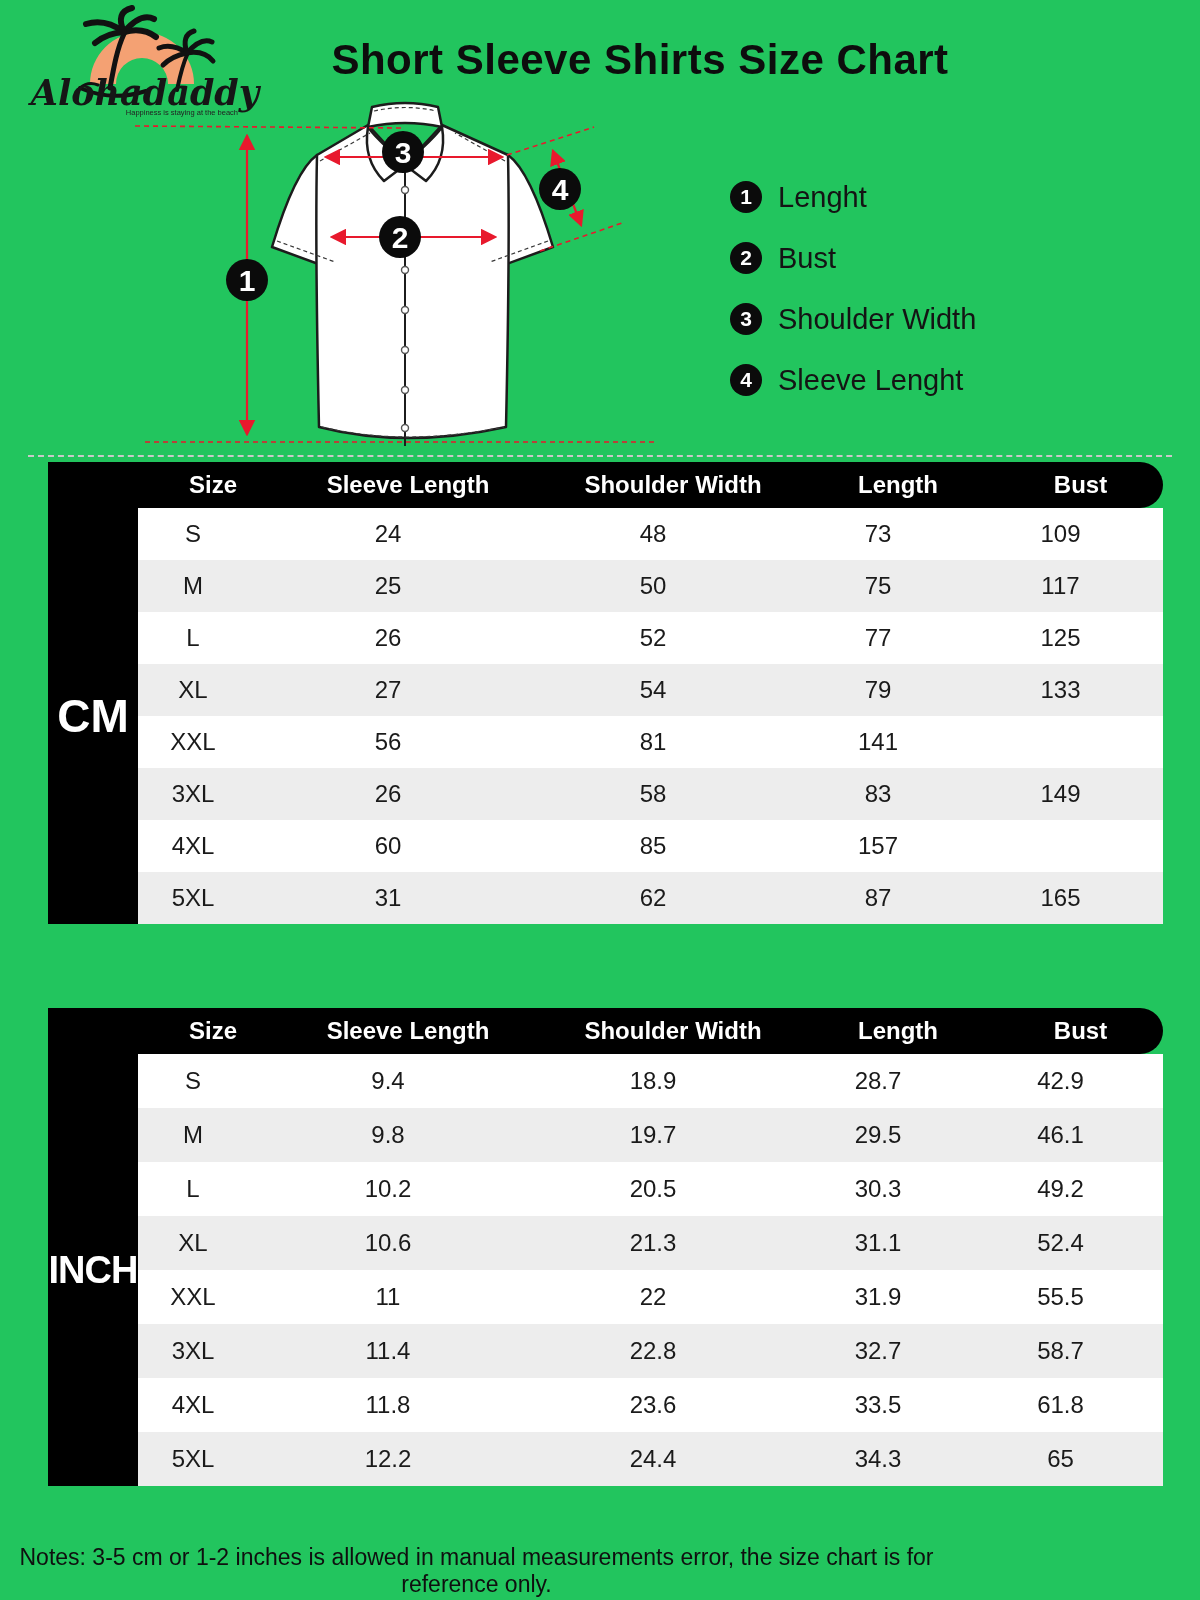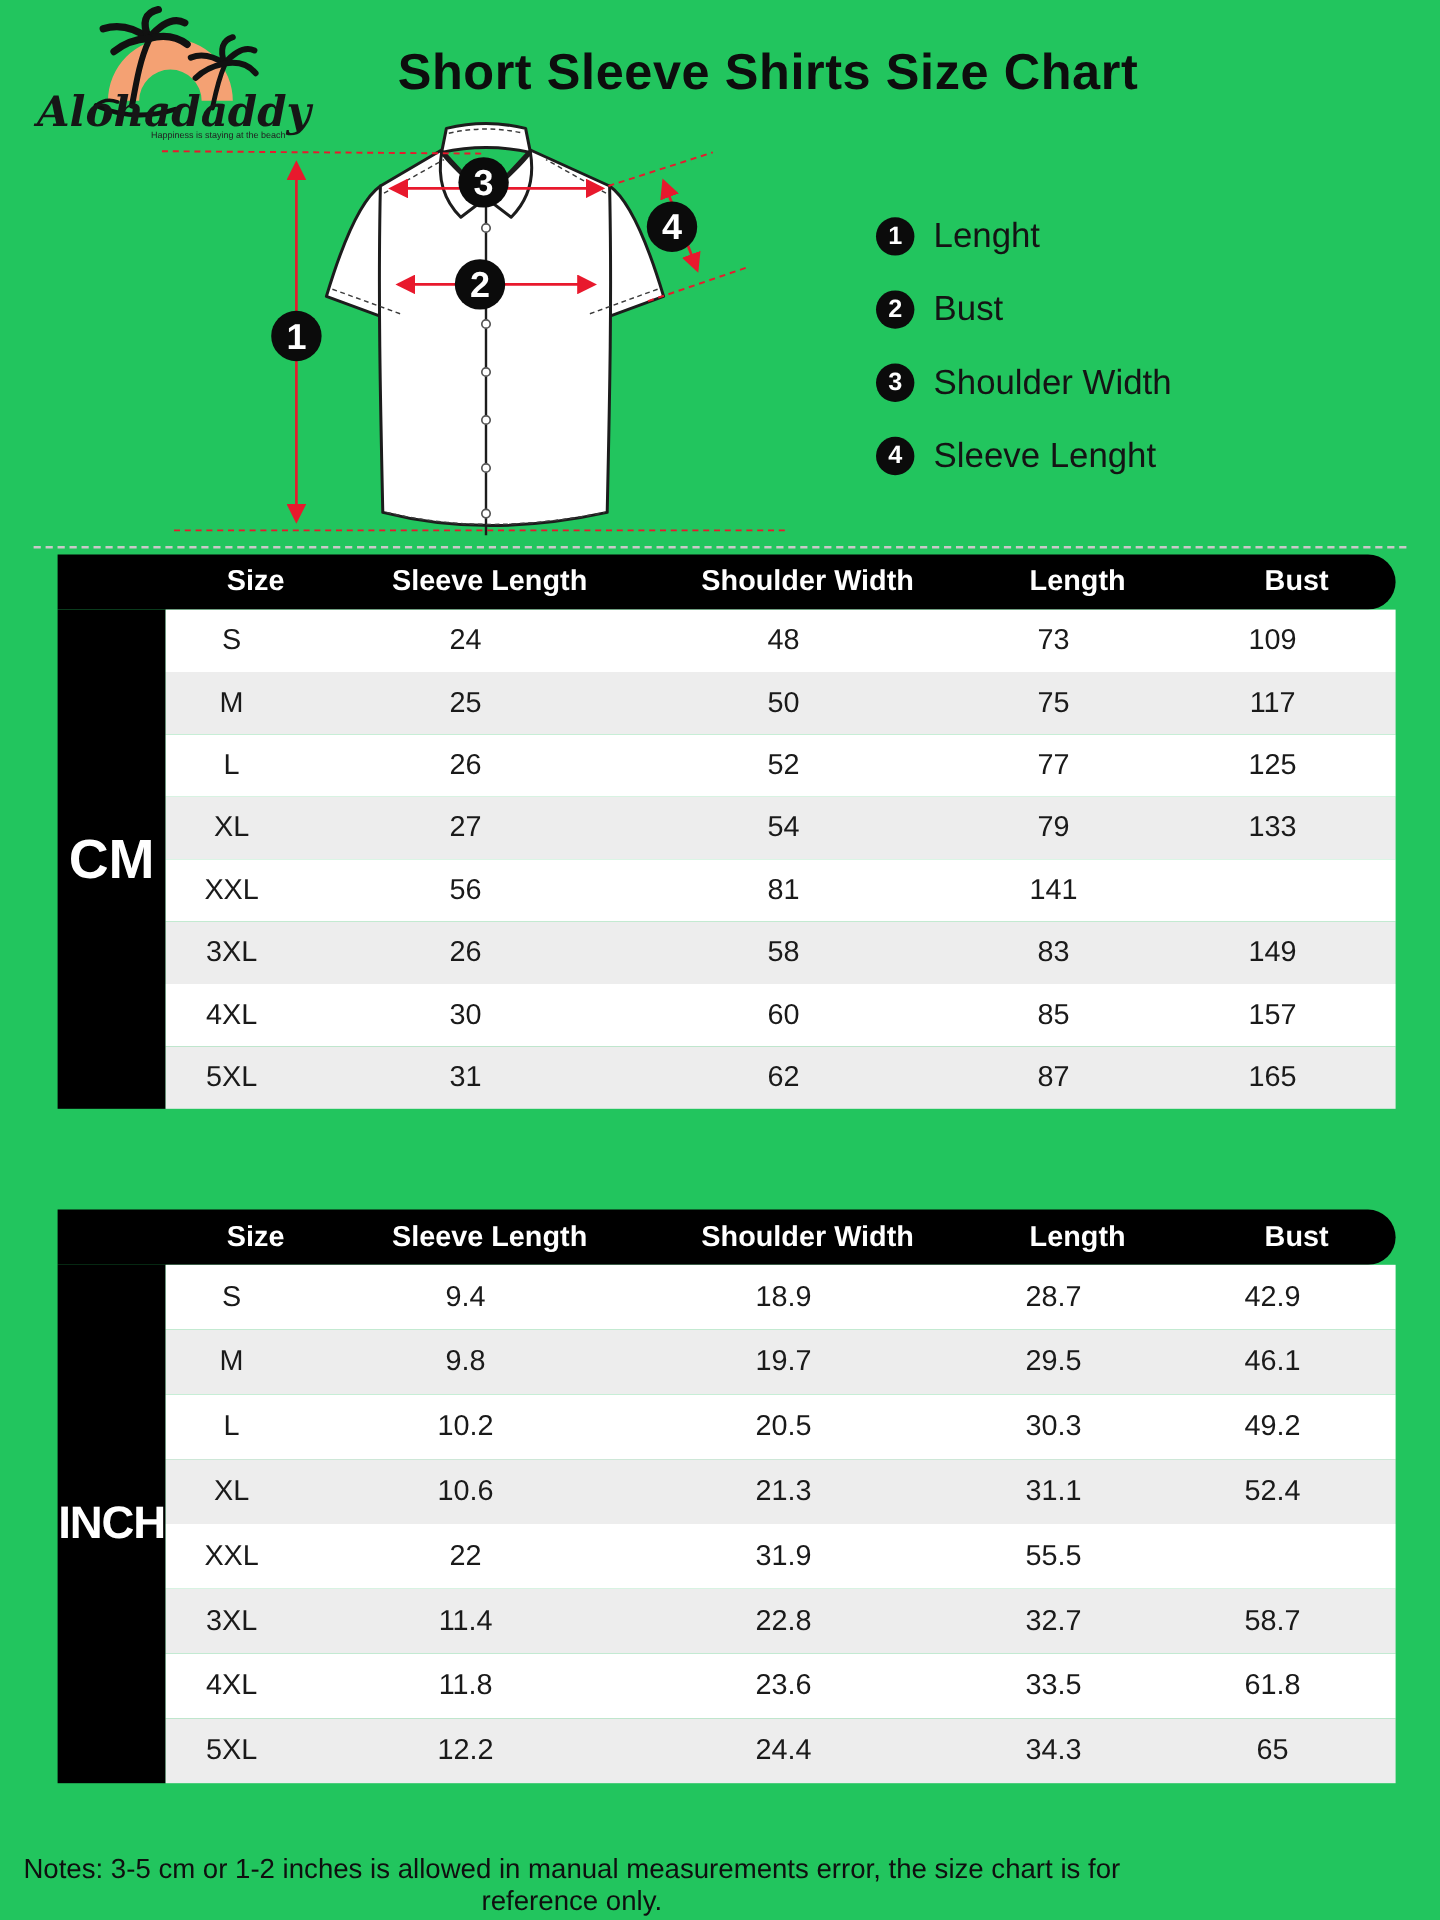--- a/index.html
+++ b/index.html
@@ -214,21 +214,20 @@
           </div>
           <div class="t-row">
             <div class="t-cell">3XL</div>
             <div class="t-cell">26</div>
             <div class="t-cell">58</div>
             <div class="t-cell">83</div>
             <div class="t-cell">149</div>
           </div>
           <div class="t-row">
             <div class="t-cell">4XL</div>
-            <div class="t-cell">30</div>
             <div class="t-cell">60</div>
             <div class="t-cell">85</div>
             <div class="t-cell">157</div>
           </div>
           <div class="t-row">
             <div class="t-cell">5XL</div>
             <div class="t-cell">31</div>
             <div class="t-cell">62</div>
             <div class="t-cell">87</div>
             <div class="t-cell">165</div>
@@ -272,20 +271,21 @@
           </div>
           <div class="t-row">
             <div class="t-cell">XL</div>
             <div class="t-cell">10.6</div>
             <div class="t-cell">21.3</div>
             <div class="t-cell">31.1</div>
             <div class="t-cell">52.4</div>
           </div>
           <div class="t-row">
             <div class="t-cell">XXL</div>
+            <div class="t-cell">11</div>
             <div class="t-cell">22</div>
             <div class="t-cell">31.9</div>
             <div class="t-cell">55.5</div>
           </div>
           <div class="t-row">
             <div class="t-cell">3XL</div>
             <div class="t-cell">11.4</div>
             <div class="t-cell">22.8</div>
             <div class="t-cell">32.7</div>
             <div class="t-cell">58.7</div>

